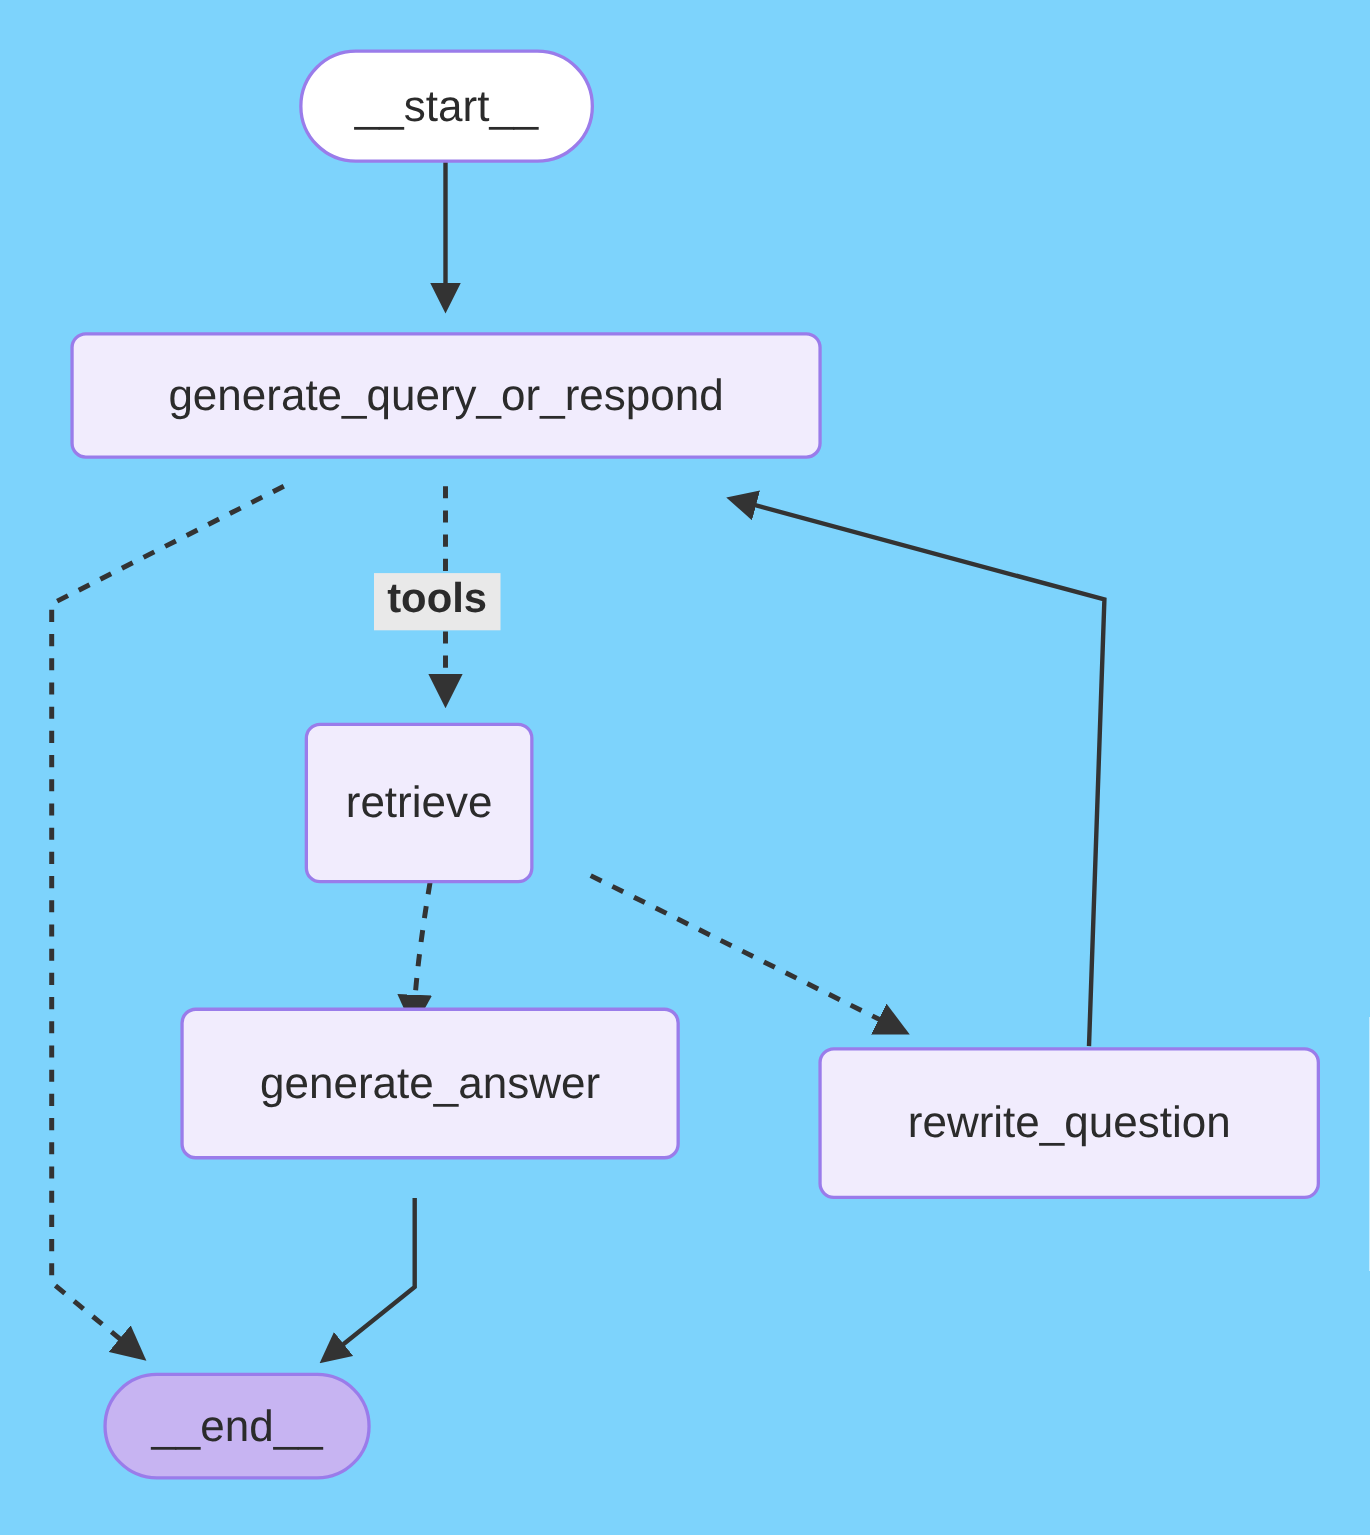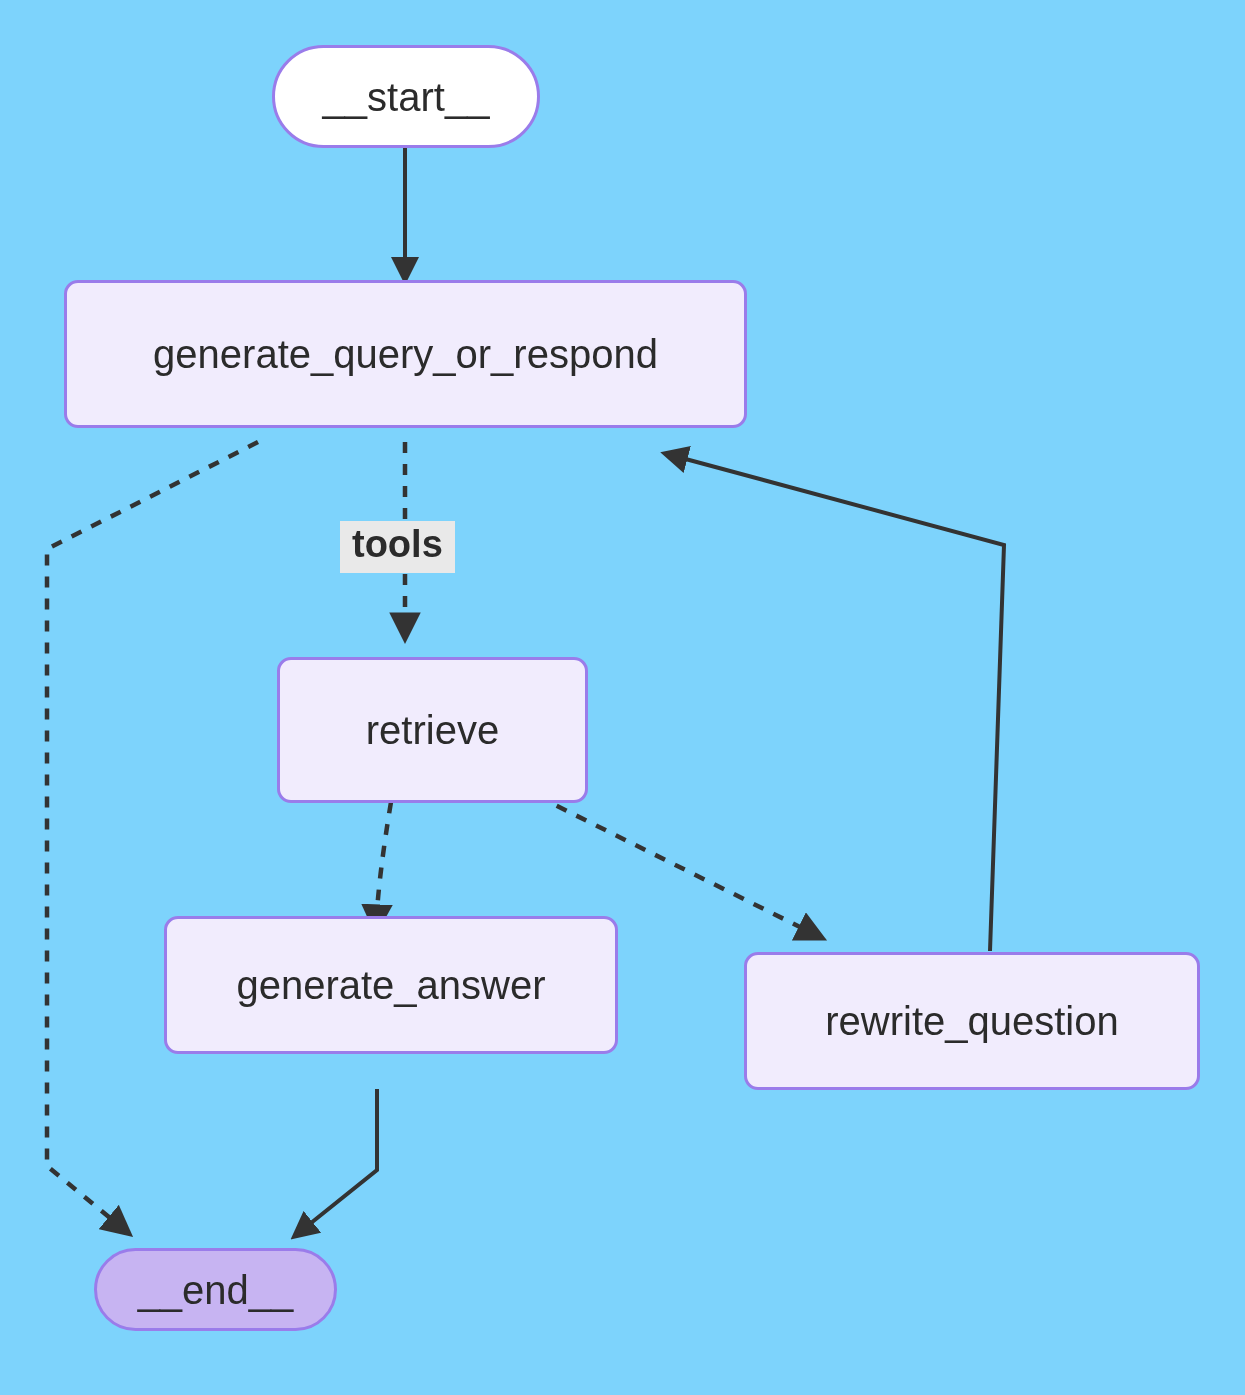--- a/index.html
+++ b/index.html
@@ -101,35 +101,35 @@
 
     <path class="edge-solid" d="M 990 951 L 1004 545 L 667 454" marker-end="url(#arrow)"></path>
 
     <path class="edge-solid" d="M 377 1089 L 377 1170 L 296 1235" marker-end="url(#arrow)"></path>
   </svg>
 
   <div class="node terminal" style="left:272px; top:45px; width:268px; height:103px;">
     <span>__start__</span>
   </div>
 
-  <div class="node" style="left:64px; top:280px; width:683px; height:148px;">
+  <div class="node" style="left:64px; top:302px; width:683px; height:115px;">
     <span>generate_query_or_respond</span>
   </div>
 
   <div class="edge-label" style="left:340px; top:521px;font-weight:bold;">tools</div>
 
-  <div class="node" style="left:277px; top:657px; width:311px; height:146px;">
+  <div class="node" style="left:277px; top:657px; width:208px; height:146px;">
     <span>retrieve</span>
   </div>
 
   <div class="node" style="left:150px; top:916px; width:454px; height:138px;margin-left:14px;">
     <span>generate_answer</span>
   </div>
 
   <div class="node" style="left:744px; top:952px; width:456px; height:138px;">
     <span>rewrite_question</span>
   </div>
 
-  <div class="node terminal-end" style="left:94px; top:1248px; width:243px; height:83px;">
+  <div class="node terminal-end" style="left:94px; top:1248px; width:243px; height:97px;">
     <span>__end__</span>
   </div>
 
 </div>
 
 </body></html>

